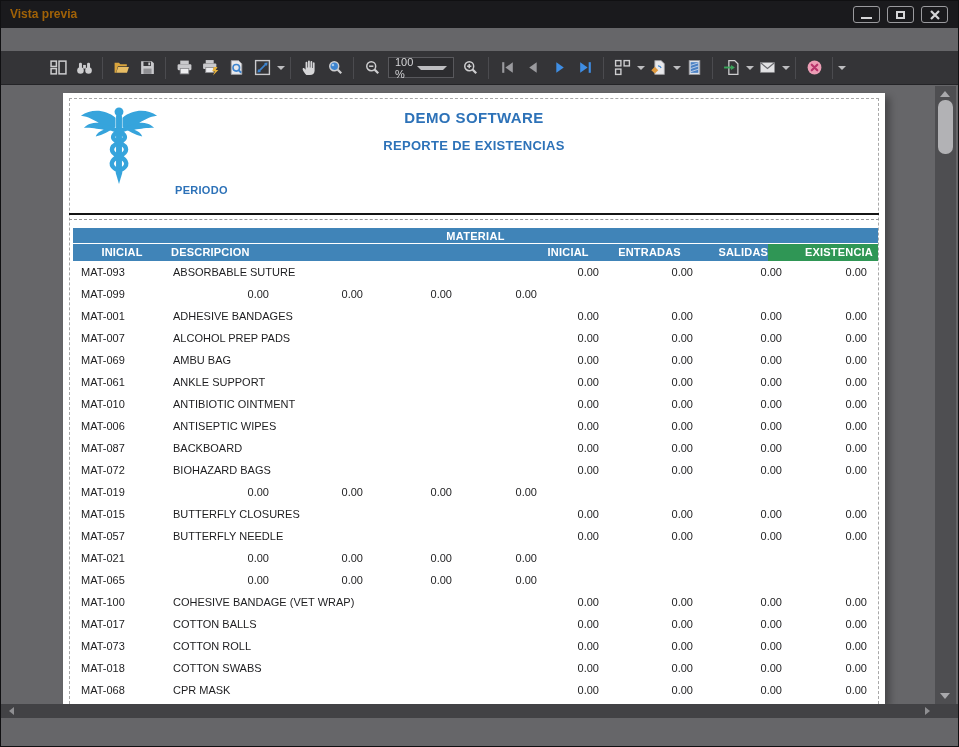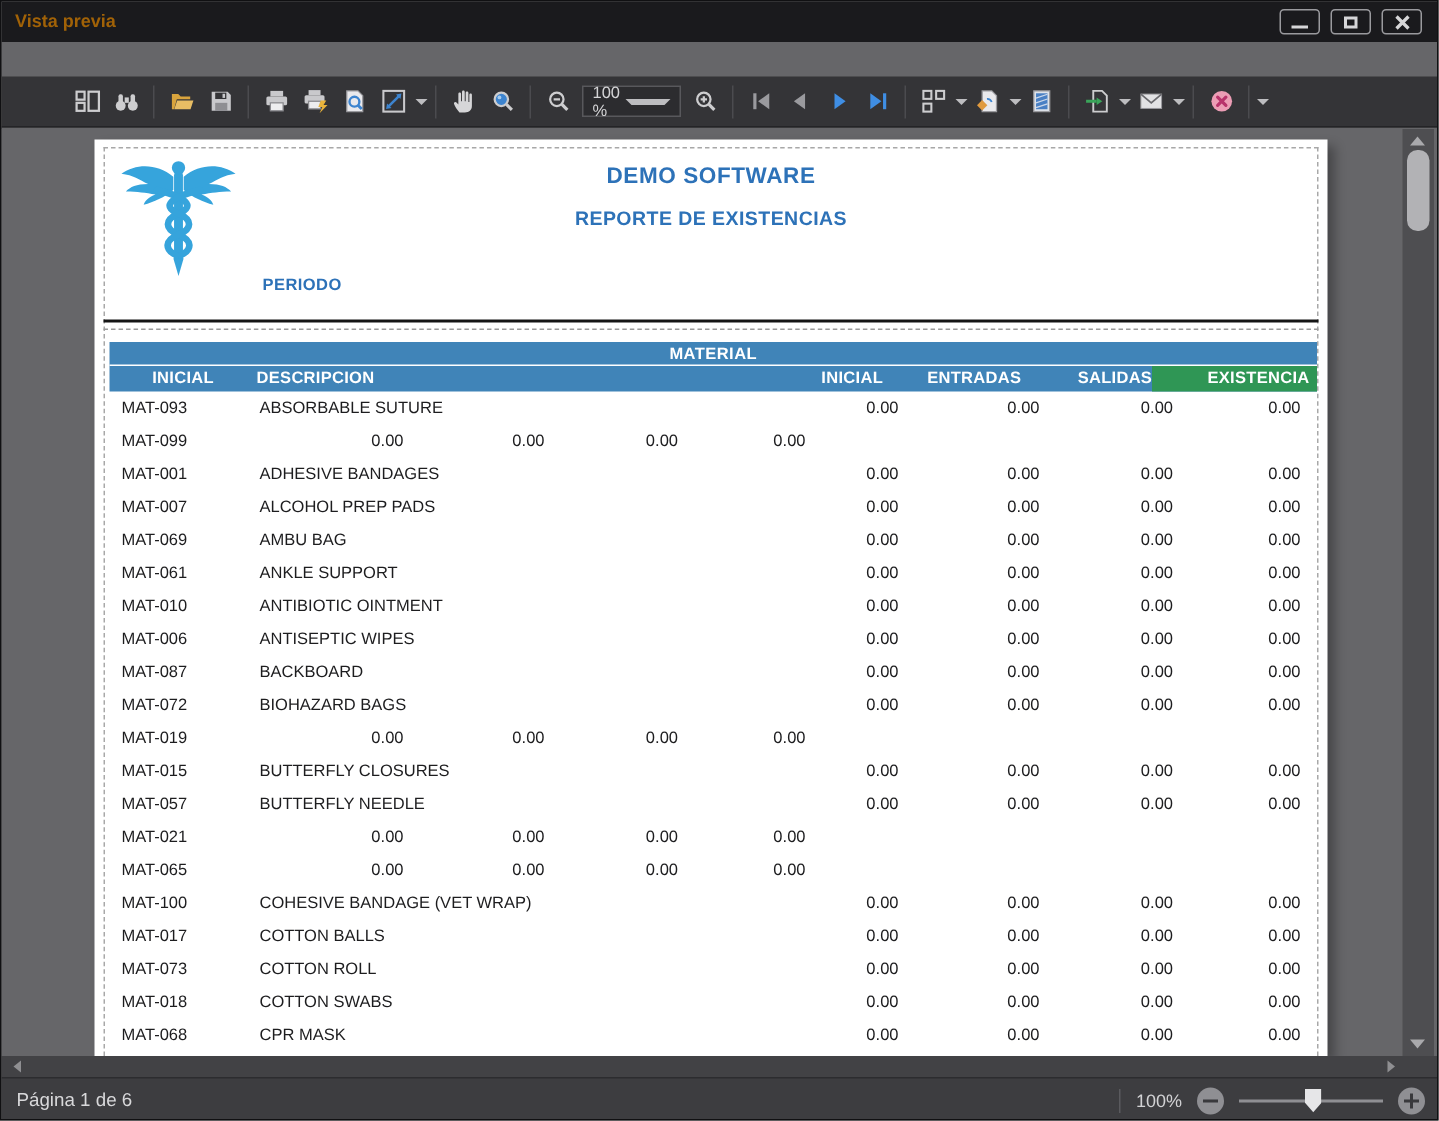--- a/index.html
+++ b/index.html
@@ -523,32 +523,14 @@
       <div class="vthumb"></div>
       <div class="tri-down"></div>
     </div>
   </div>
 
   <div class="hscroll">
     <div class="tri-left"></div>
     <div class="tri-right"></div>
   </div>
 
-  <div class="statusbar">
-    <span class="pagecount">Página 1 de 6</span>
-    <div class="zoomctrl">
-      <div class="ssep"></div>
-      <span class="zoomtext">100%</span>
-      <div class="zcircle">
-          <div class="bar-h"></div>
-        </div>
-      <div class="slider">
-        <div class="strack"></div>
-        <div class="sthumb"></div>
-      </div>
-      <div class="zcircle">
-          <div class="bar-h"></div>
-          <div class="bar-v"></div>
-        </div>
-    </div>
-  </div>
 
 </div>
 
 </body></html>

